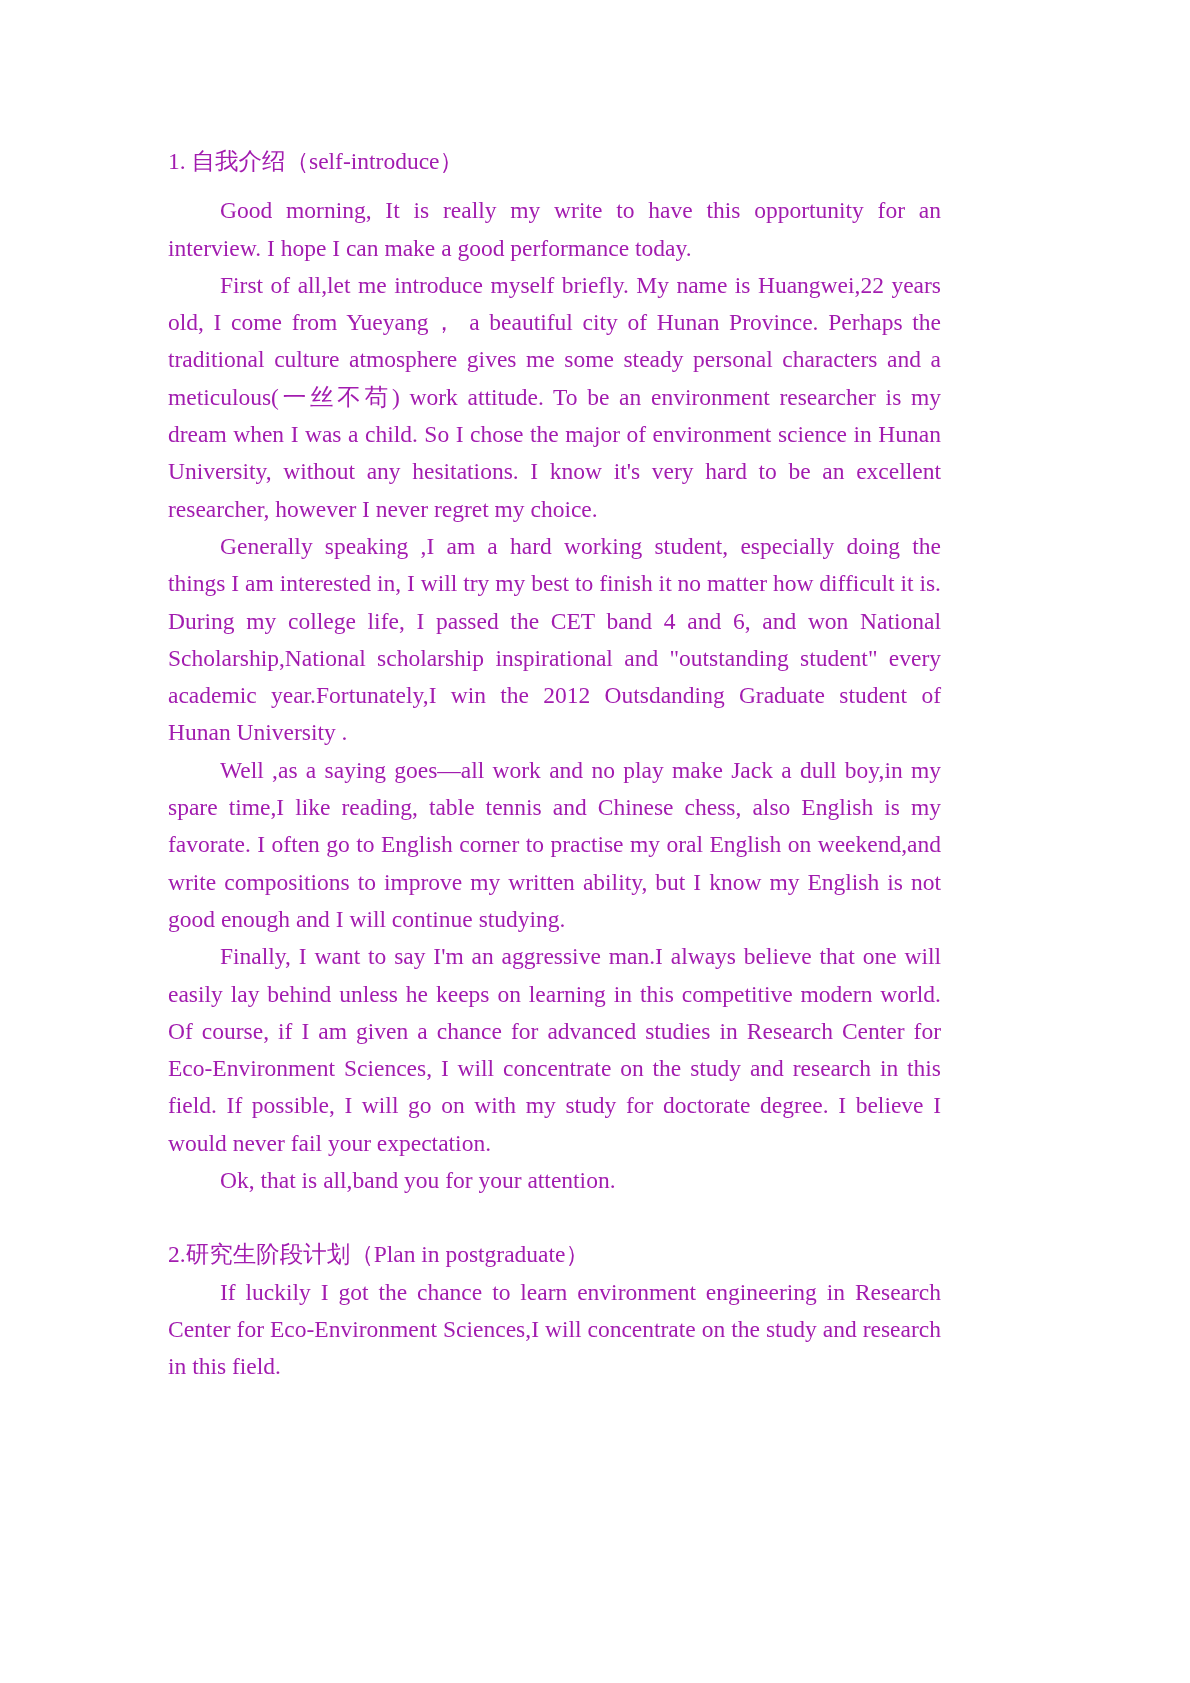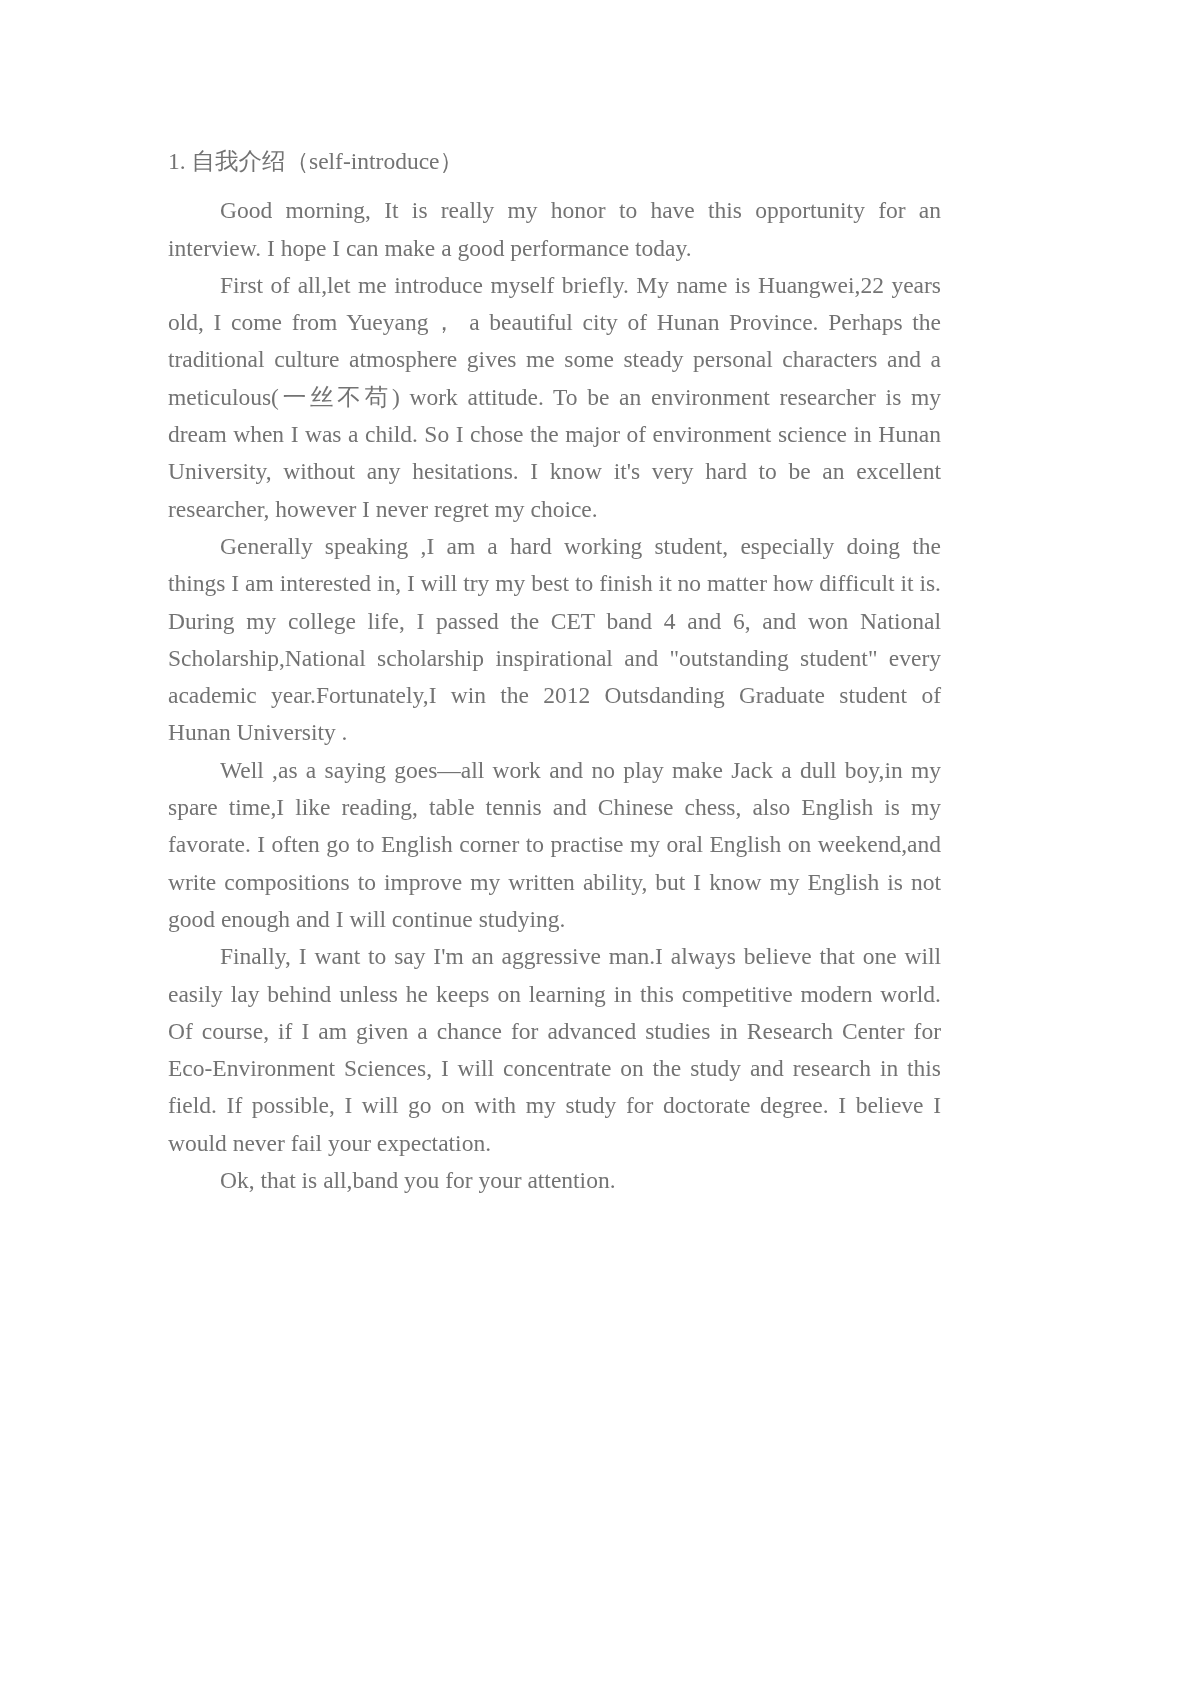--- a/index.html
+++ b/index.html
@@ -5,37 +5,39 @@
     html, body { margin: 0; padding: 0; background: #ffffff; }
     body { width: 1190px; height: 1683px; position: relative; overflow: hidden; }
     .page {
       position: absolute;
       left: 168px;
       top: 143px;
       width: 773px;
       font-family: "Liberation Serif", "DejaVu Serif", serif;
       font-size: 23.5px;
       line-height: 37.3px;
-      color: #737373;
+      color: #a21caf;
     }
     .heading { margin: 0; font-weight: normal; font-size: 23.5px; line-height: 37.3px; }
     .heading.h1 { margin-bottom: 12px; }
     .para {
       margin: 0;
       text-indent: 52px;
       text-align: justify;
       text-align-last: left;
     }
     .gap { height: 37px; }
   </style>
 </head>
 <body>
 
 <div class="page">
   <h2 class="heading h1">1. 自我介绍（self-introduce）</h2>
-  <p class="para">Good morning, It is really my honor to have this opportunity for an interview. I hope I can make a good performance today.</p>
+  <p class="para">Good morning, It is really my write to have this opportunity for an interview. I hope I can make a good performance today.</p>
   <p class="para">First of all,let me introduce myself briefly. My name is Huangwei,22 years old, I come from Yueyang， a beautiful city of Hunan Province. Perhaps the traditional culture atmosphere gives me some steady personal characters and a meticulous(一丝不苟) work attitude. To be an environment researcher is my dream when I was a child. So I chose the major of environment science in Hunan University, without any hesitations. I know it's very hard to be an excellent researcher, however I never regret my choice.</p>
   <p class="para">Generally speaking ,I am a hard working student, especially doing the things I am interested in, I will try my best to finish it no matter how difficult it is. During my college life, I passed the CET band 4 and 6, and won National Scholarship,National scholarship inspirational and "outstanding student" every academic year.Fortunately,I win the 2012 Outsdanding Graduate student of Hunan University .</p>
   <p class="para">Well ,as a saying goes—all work and no play make Jack a dull boy,in my spare time,I like reading, table tennis and Chinese chess, also English is my favorate. I often go to English corner to practise my oral English on weekend,and write compositions to improve my written ability, but I know my English is not good enough and I will continue studying.</p>
   <p class="para">Finally, I want to say I'm an aggressive man.I always believe that one will easily lay behind unless he keeps on learning in this competitive modern world. Of course, if I am given a chance for advanced studies in Research Center for Eco-Environment Sciences, I will concentrate on the study and research in this field. If possible, I will go on with my study for doctorate degree. I believe I would never fail your expectation.</p>
   <p class="para">Ok, that is all,band you for your attention.</p>
   <div class="gap"></div>
+  <h2 class="heading">2.研究生阶段计划（Plan in postgraduate）</h2>
+  <p class="para">If luckily I got the chance to learn environment engineering in Research Center for Eco-Environment Sciences,I will concentrate on the study and research in this field.</p>
 </div>
 
 </body></html>

